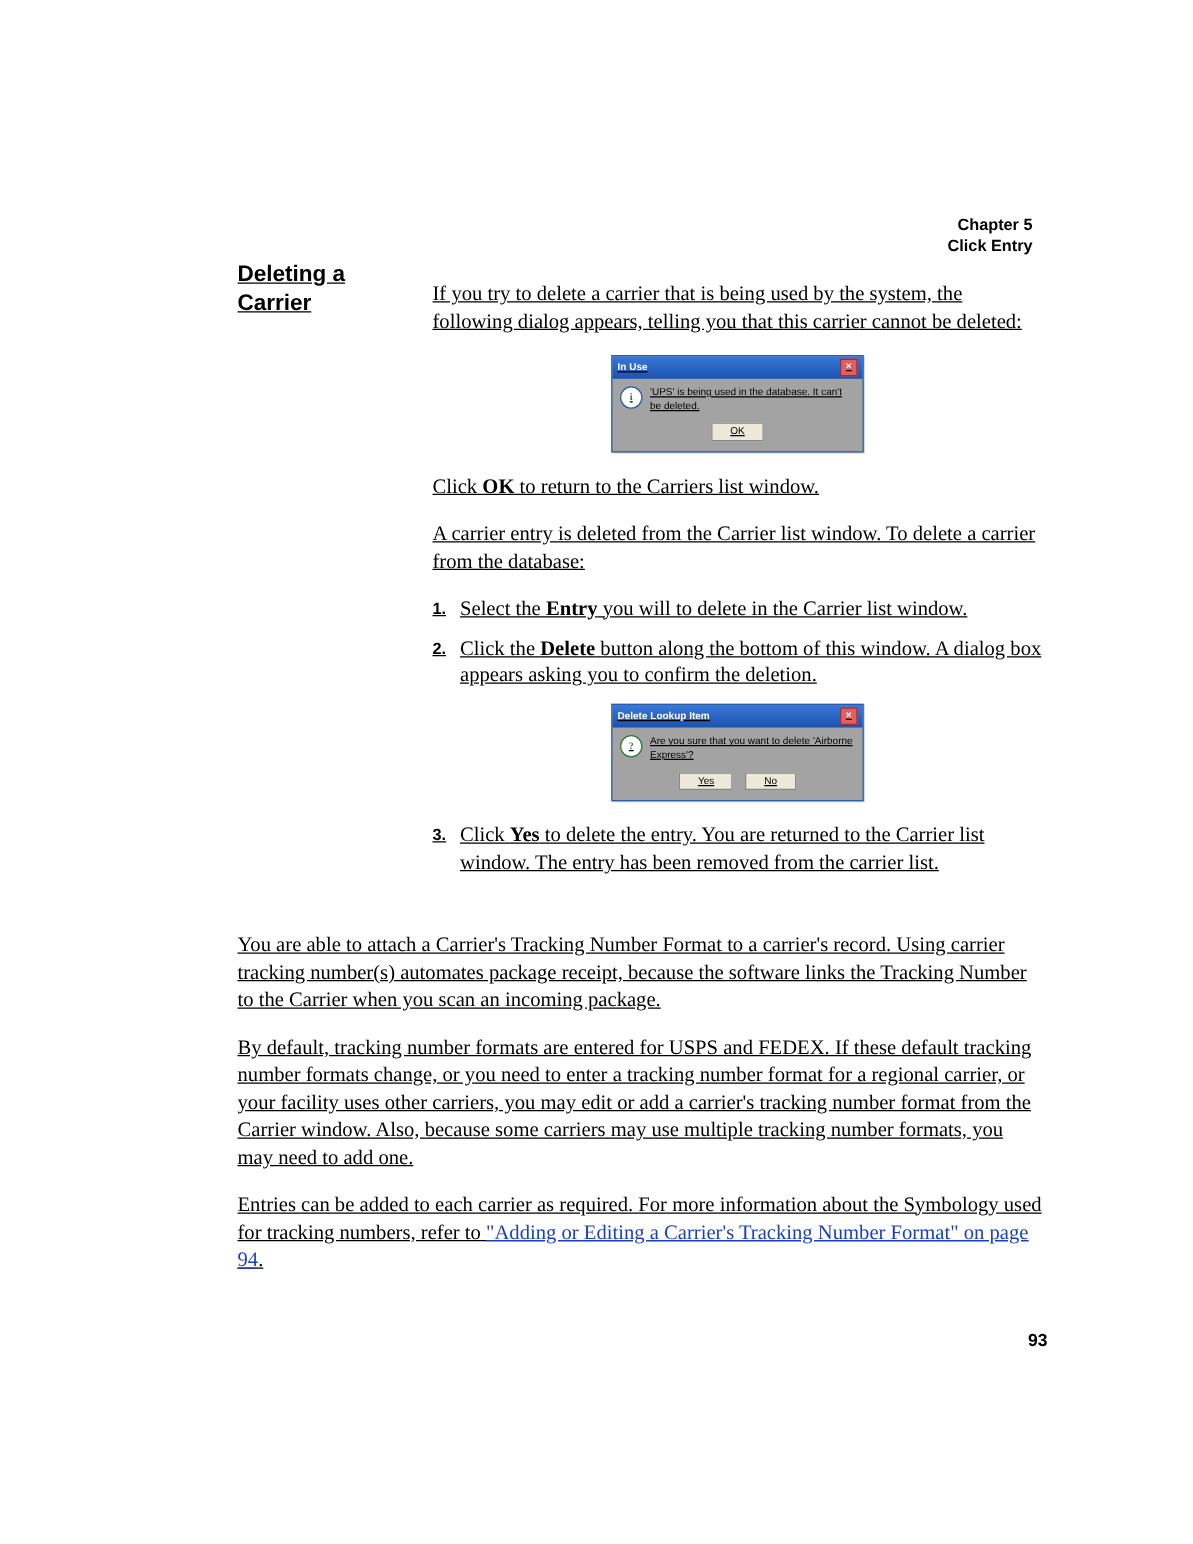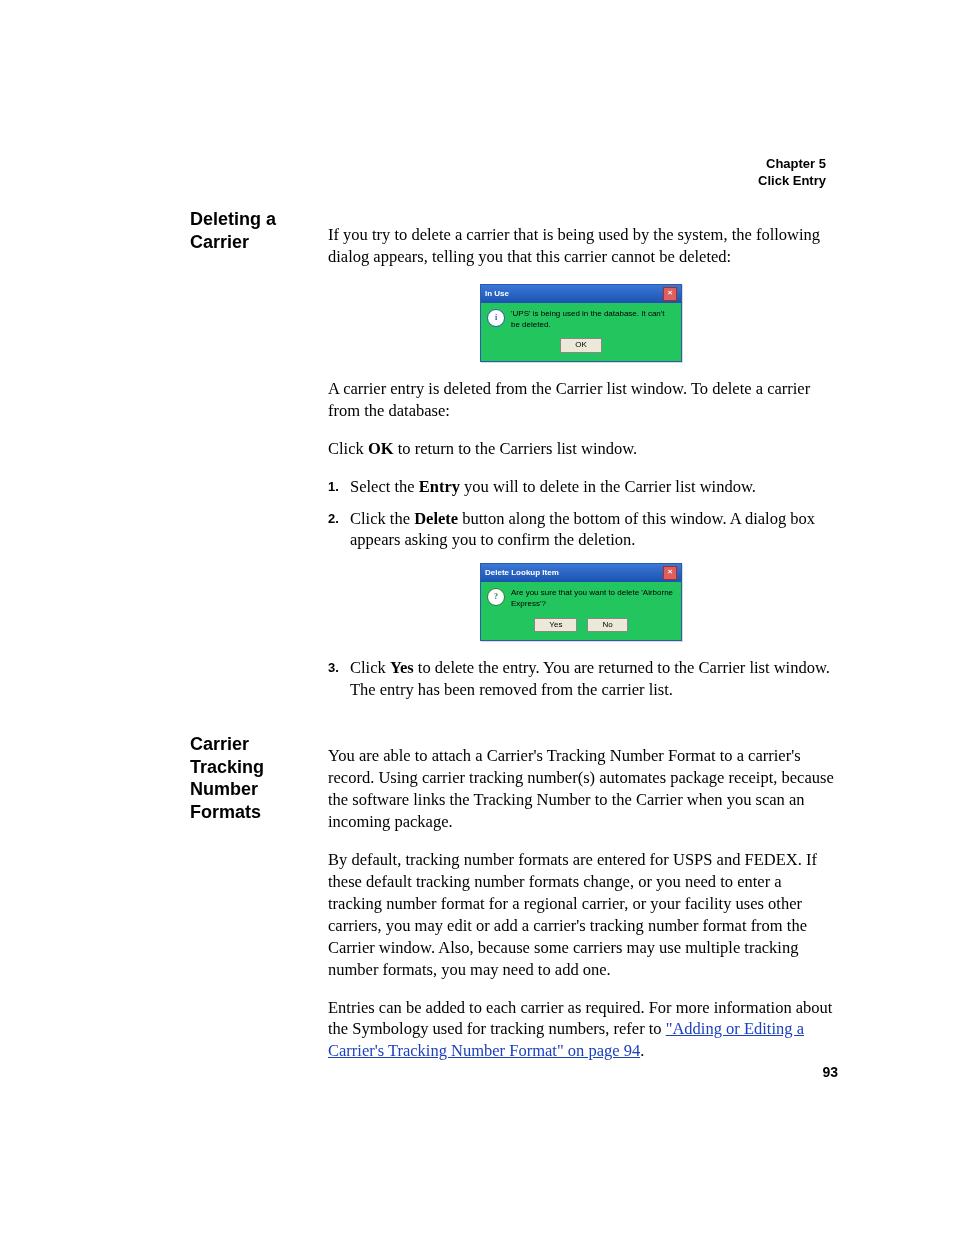--- a/index.html
+++ b/index.html
@@ -11,32 +11,33 @@
   }
   .page {
     width: 954px;
     height: 1235px;
     position: relative;
     box-sizing: border-box;
     padding: 170px 120px 0 190px;
   }
   .header-block {
     position: absolute;
-    top: 156px;
+    top: 172px;
     right: 128px;
     text-align: right;
     font-family: Arial, Helvetica, sans-serif;
     font-size: 13px;
     font-weight: bold;
     line-height: 1.3;
   }
   .two-col {
     display: flex;
-    gap: 8px;
+    gap: 26px;
     margin-top: 38px;
+    text-decoration: underline;
   }
   .sidehead {
     width: 130px;
     flex: 0 0 130px;
     font-family: Arial, Helvetica, sans-serif;
     font-weight: bold;
     font-size: 18px;
     line-height: 1.25;
   }
   .content {
@@ -65,21 +66,21 @@
   .ol-body { flex: 1; }
   .bold-frag { font-weight: bold; font-style: normal; }
   .dialog-wrap {
     display: flex;
     justify-content: center;
     margin: 12px 0 16px 0;
   }
   .dialog {
     width: 200px;
     border: 1px solid #2a5da8;
-    background: #22c55e;
+    background: #a3a3a3;
     font-family: Tahoma, Arial, sans-serif;
     font-size: 8px;
     box-shadow: 1px 1px 0 rgba(0,0,0,0.15);
   }
   .dlg-title {
     background: linear-gradient(#3b78d8, #1b52b0);
     color: #fff;
     padding: 2px 4px;
     display: flex;
     justify-content: space-between;
@@ -171,25 +172,25 @@
           <div class="dlg-body">
             <div class="dlg-icon icon-info">i</div>
             <div>'UPS' is being used in the database. It can't be deleted.</div>
           </div>
           <div class="dlg-buttons">
             <div class="dlg-btn">OK</div>
           </div>
         </div>
       </div>
 
-      <div class="para">A carrier entry is deleted from the Carrier list window. To delete a carrier from the database:</div>
-
       <div class="para">
         <span>Click </span><span class="bold-frag">OK</span><span> to return to the Carriers list window.</span>
       </div>
+
+      <div class="para">A carrier entry is deleted from the Carrier list window. To delete a carrier from the database:</div>
 
       <div class="ol-item">
         <div class="ol-num">1.</div>
         <div class="ol-body">
           <span>Select the </span><span class="bold-frag">Entry</span><span> you will to delete in the Carrier list window.</span>
         </div>
       </div>
 
       <div class="ol-item">
         <div class="ol-num">2.</div>
@@ -219,21 +220,20 @@
         <div class="ol-num">3.</div>
         <div class="ol-body">
           <span>Click </span><span class="bold-frag">Yes</span><span> to delete the entry. You are returned to the Carrier list window. The entry has been removed from the carrier list.</span>
         </div>
       </div>
 
     </div>
   </div>
 
   <div class="two-col" style="margin-top:22px;">
-    <div class="sidehead">Carrier Tracking Number Formats</div>
     <div class="content">
       <div class="para" style="margin-top:12px;">You are able to attach a Carrier's Tracking Number Format to a carrier's record. Using carrier tracking number(s) automates package receipt, because the software links the Tracking Number to the Carrier when you scan an incoming package.</div>
       <div class="para">By default, tracking number formats are entered for USPS and FEDEX. If these default tracking number formats change, or you need to enter a tracking number format for a regional carrier, or your facility uses other carriers, you may edit or add a carrier's tracking number format from the Carrier window. Also, because some carriers may use multiple tracking number formats, you may need to add one.</div>
       <div class="para">
         <span>Entries can be added to each carrier as required. For more information about the Symbology used for tracking numbers, refer to </span><a class="link">"Adding or Editing a Carrier's Tracking Number Format" on page 94</a><span>.</span>
       </div>
     </div>
   </div>
 
   <div class="page-num">93</div>

